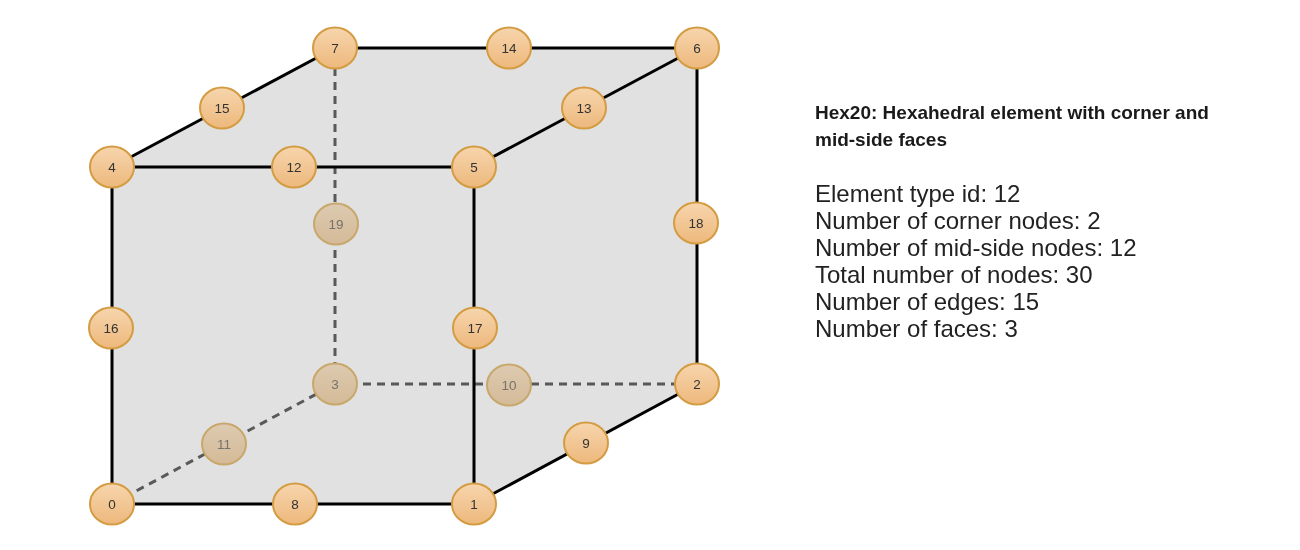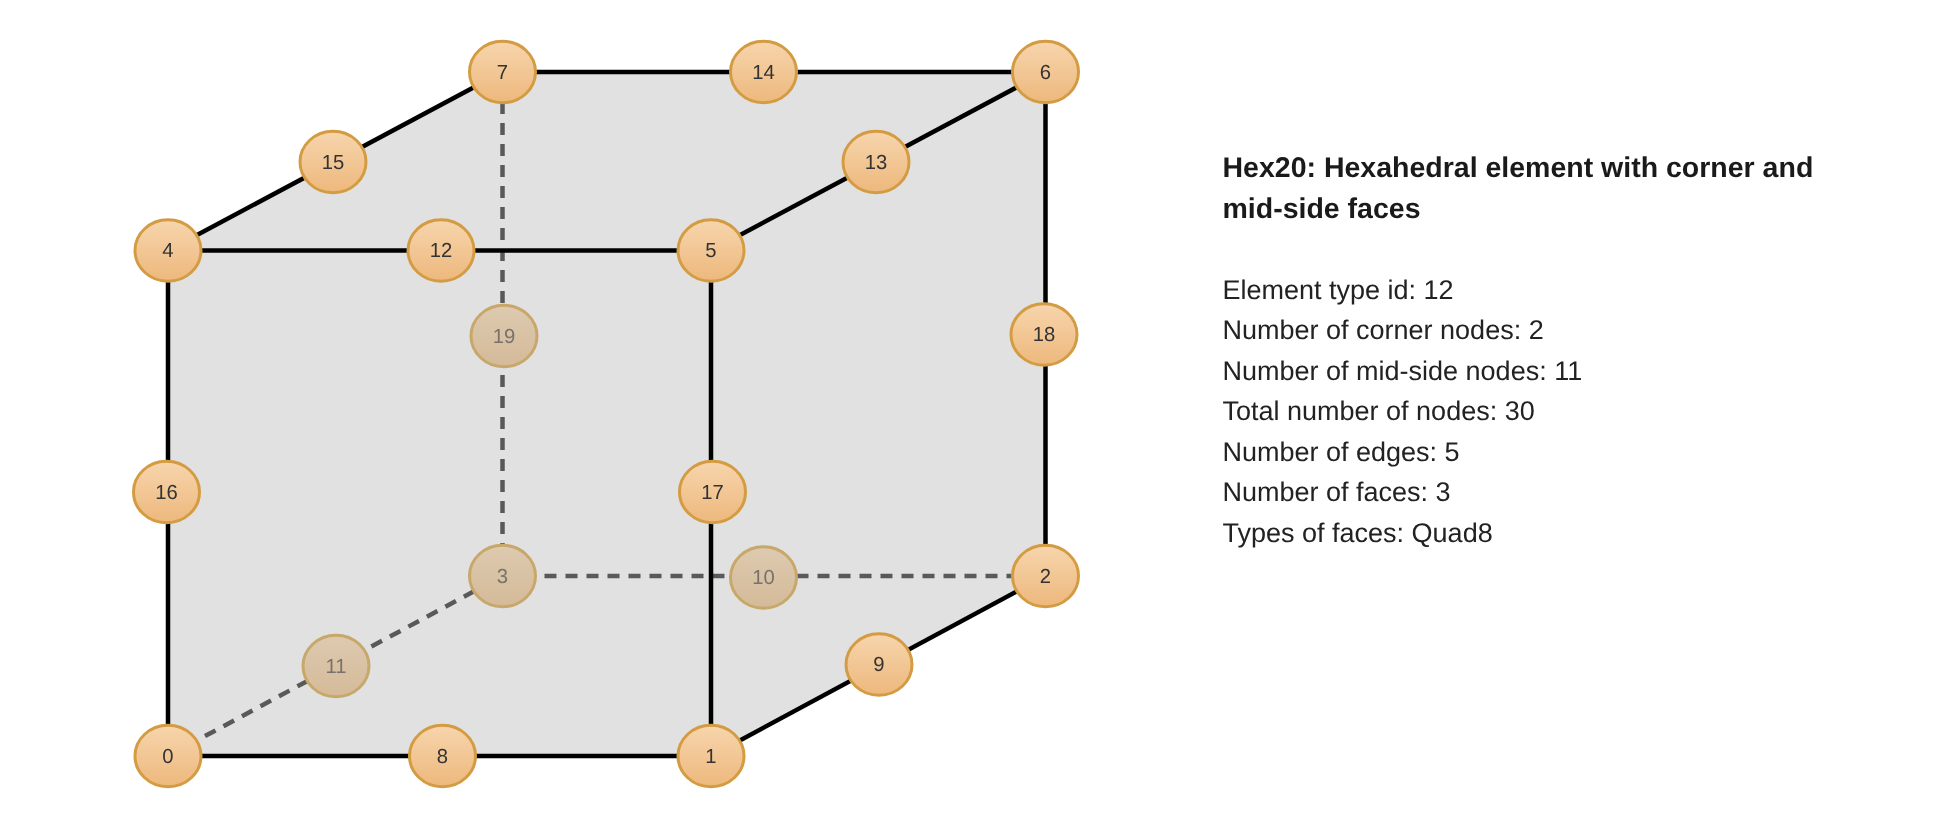--- a/index.html
+++ b/index.html
@@ -34,21 +34,21 @@
     font-size: 19px;
     line-height: 27px;
     font-weight: bold;
     color: #1a1a1a;
     white-space: nowrap;
   }
   .info-spacer {
     height: 27px;
   }
   .info-lines div {
-    font-size: 18px;
+    font-size: 24px;
     line-height: 27px;
     font-weight: normal;
     color: #222222;
     white-space: nowrap;
   }
 </style>
 </head>
 <body>
 
 <div class="stage">
@@ -163,21 +163,20 @@
 
   <div class="info-panel">
     <div class="info-title">
       <div>Hex20: Hexahedral element with corner and</div>
       <div>mid-side faces</div>
     </div>
     <div class="info-spacer"></div>
     <div class="info-lines">
       <div>Element type id: 12</div>
       <div>Number of corner nodes: 2</div>
-      <div>Number of mid-side nodes: 11</div>
+      <div>Number of mid-side nodes: 12</div>
       <div>Total number of nodes: 30</div>
-      <div>Number of edges: 5</div>
+      <div>Number of edges: 15</div>
       <div>Number of faces: 3</div>
-      <div>Types of faces: Quad8</div>
     </div>
   </div>
 
 </div>
 
 </body></html>

